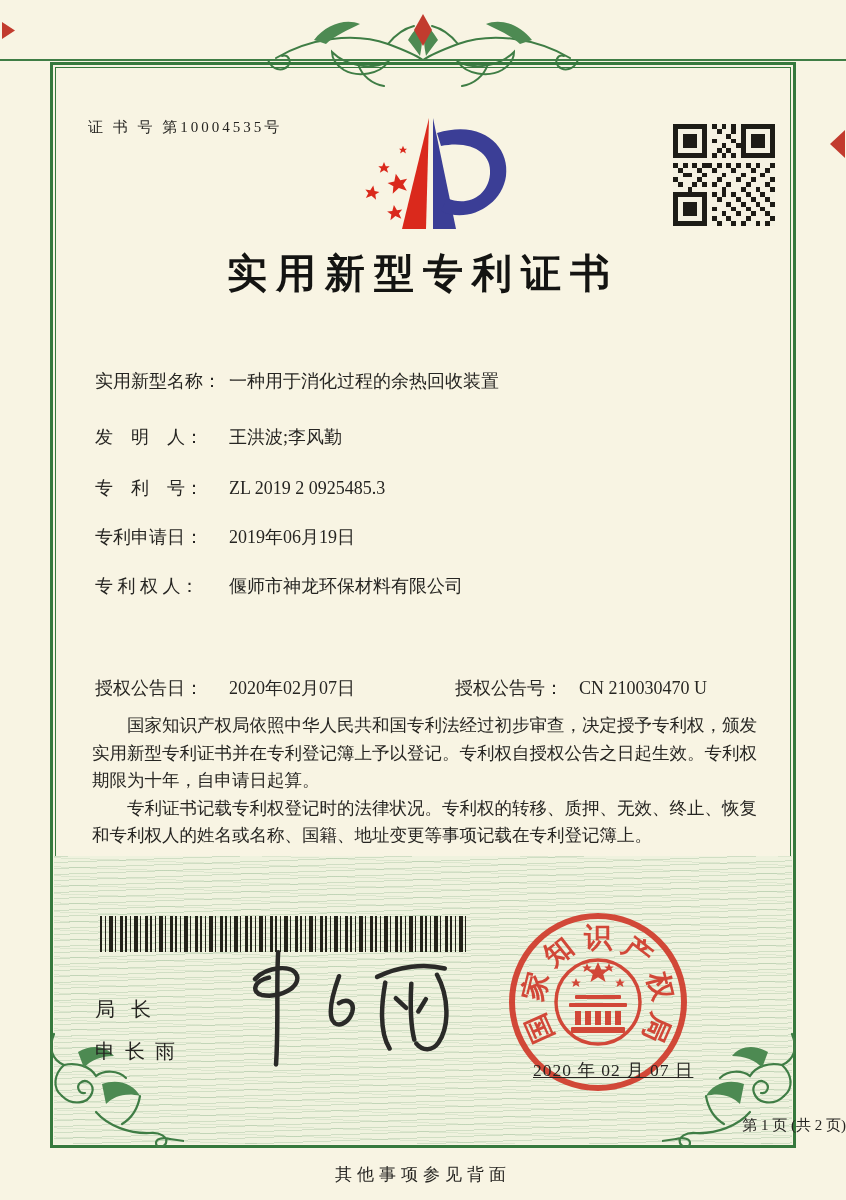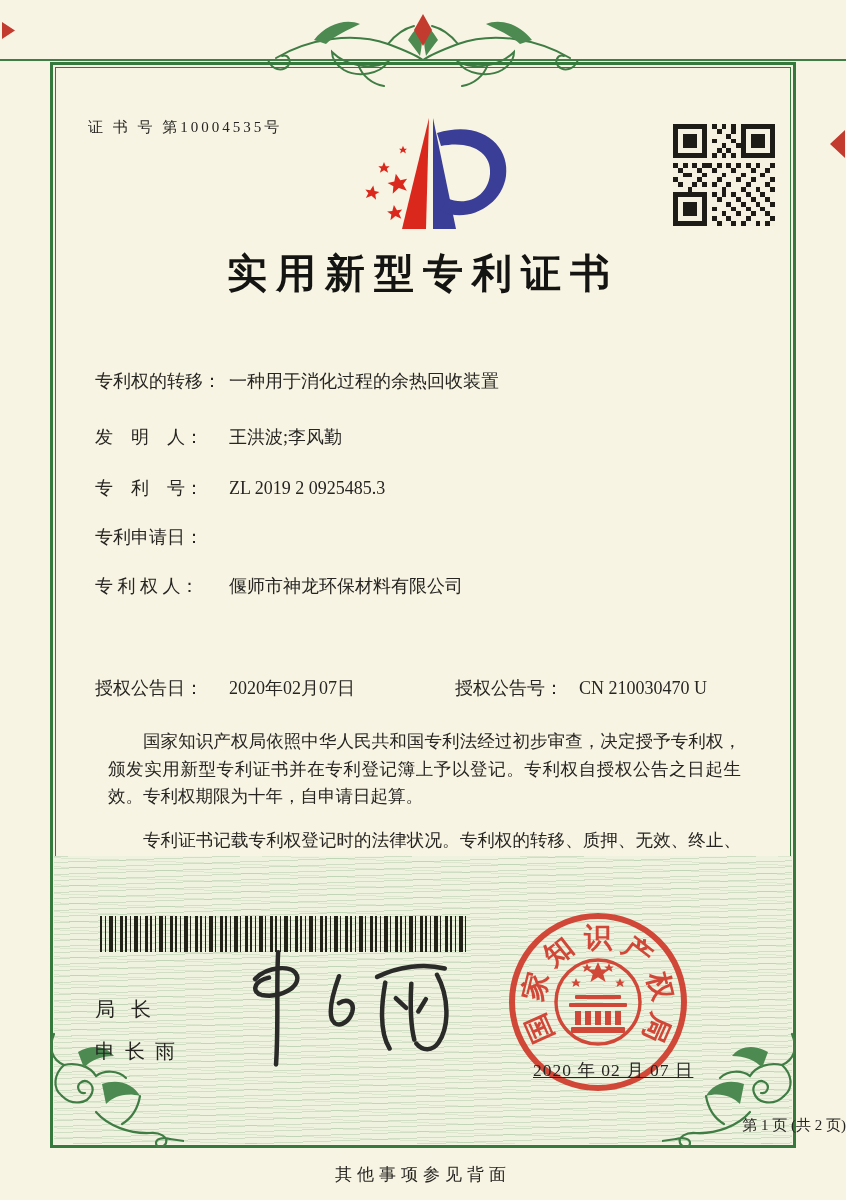--- a/index.html
+++ b/index.html
@@ -33,21 +33,21 @@
   
   .row{position:absolute;left:95px;width:665px;display:flex;font-size:18px;line-height:26px;}
   .lab{flex:none;width:134px;}
   .lab2{flex:none;margin-right:16px;text-align:center;}
   .val{flex:1;}
   
   .paras{
     position:absolute;left:92px;top:712px;width:665px;
     font-size:17.5px;line-height:27.5px;text-align:justify;
   }
-  .paras p{margin:16px;text-indent:2em;}
+  .paras p{margin:0;text-indent:2em;}
   
   .waves{
     position:absolute;left:54px;top:856px;width:738px;height:288px;
     background-color:#eff2de;
     background-image:
       repeating-linear-gradient(178deg, rgba(96,150,100,.22) 0 1px, rgba(96,150,100,0) 1px 6px),
       repeating-linear-gradient(182deg, rgba(96,150,100,.13) 0 1px, rgba(96,150,100,0) 1px 9px);
     z-index:1;
   }
   .barcode{
@@ -146,33 +146,34 @@
       <rect x="2" y="2" width="3" height="3"></rect>
         <rect x="16" y="2" width="3" height="3"></rect>
         <rect x="2" y="16" width="3" height="3"></rect>
       <path d="M8 0h1v1h-1zM10 0h1v1h-1zM12 0h1v1h-1zM9 1h1v1h-1zM12 1h1v1h-1zM11 2h1v1h-1zM8 3h1v1h-1zM12 3h1v1h-1zM10 4h1v1h-1zM13 4h1v1h-1zM9 5h1v1h-1zM11 5h1v1h-1zM8 6h1v1h-1zM10 6h1v1h-1zM12 6h1v1h-1zM0 8h1v1h-1zM2 8h1v1h-1zM4 8h1v1h-1zM6 8h1v1h-1zM1 9h1v1h-1zM5 9h1v1h-1zM2 10h1v1h-1zM3 10h1v1h-1zM6 10h1v1h-1zM0 11h1v1h-1zM5 11h1v1h-1zM1 12h1v1h-1zM4 12h1v1h-1zM6 12h1v1h-1zM3 13h1v1h-1zM7 8h1v1h-1zM9 8h1v1h-1zM11 8h1v1h-1zM13 8h1v1h-1zM15 8h1v1h-1zM17 8h1v1h-1zM20 8h1v1h-1zM8 9h1v1h-1zM12 9h1v1h-1zM16 9h1v1h-1zM19 9h1v1h-1zM10 10h1v1h-1zM14 10h1v1h-1zM18 10h1v1h-1zM9 11h1v1h-1zM13 11h1v1h-1zM16 11h1v1h-1zM20 11h1v1h-1zM8 12h1v1h-1zM11 12h1v1h-1zM15 12h1v1h-1zM19 12h1v1h-1zM10 13h1v1h-1zM14 13h1v1h-1zM17 13h1v1h-1zM20 13h1v1h-1zM8 14h1v1h-1zM10 14h1v1h-1zM12 14h1v1h-1zM15 14h1v1h-1zM18 14h1v1h-1zM9 15h1v1h-1zM13 15h1v1h-1zM16 15h1v1h-1zM19 15h1v1h-1zM11 16h1v1h-1zM14 16h1v1h-1zM17 16h1v1h-1zM20 16h1v1h-1zM8 17h1v1h-1zM12 17h1v1h-1zM15 17h1v1h-1zM18 17h1v1h-1zM10 18h1v1h-1zM13 18h1v1h-1zM16 18h1v1h-1zM19 18h1v1h-1zM8 19h1v1h-1zM11 19h1v1h-1zM15 19h1v1h-1zM20 19h1v1h-1zM9 20h1v1h-1zM12 20h1v1h-1zM14 20h1v1h-1zM17 20h1v1h-1zM19 20h1v1h-1z"></path>
     </g>
   </svg>
 
   <div class="title">实用新型专利证书</div>
 
   <div class="row" style="top:368px">
-    <span class="lab">专利权的转移：</span>
+    <span class="lab">实用新型名称：</span>
     <span class="val">一种用于消化过程的余热回收装置</span>
   </div>
   <div class="row" style="top:424px">
     <span class="lab">发　明　人：</span>
     <span class="val">王洪波;李风勤</span>
   </div>
   <div class="row" style="top:475px">
     <span class="lab">专　利　号：</span>
     <span class="val">ZL 2019 2 0925485.3</span>
   </div>
   <div class="row" style="top:524px">
     <span class="lab">专利申请日：</span>
+    <span class="val">2019年06月19日</span>
   </div>
   <div class="row" style="top:573px">
     <span class="lab">专 利 权 人：</span>
     <span class="val">偃师市神龙环保材料有限公司</span>
   </div>
   <div class="row" style="top:675px;width:350px">
     <span class="lab">授权公告日：</span>
     <span class="val">2020年02月07日</span>
   </div>
   <div class="row" style="top:675px;left:455px;width:310px">

